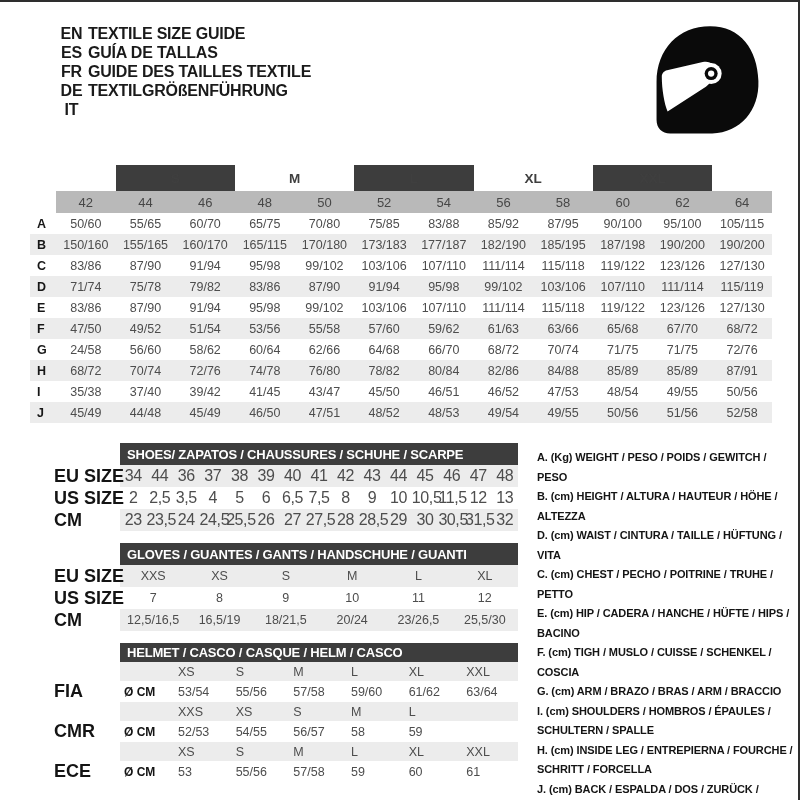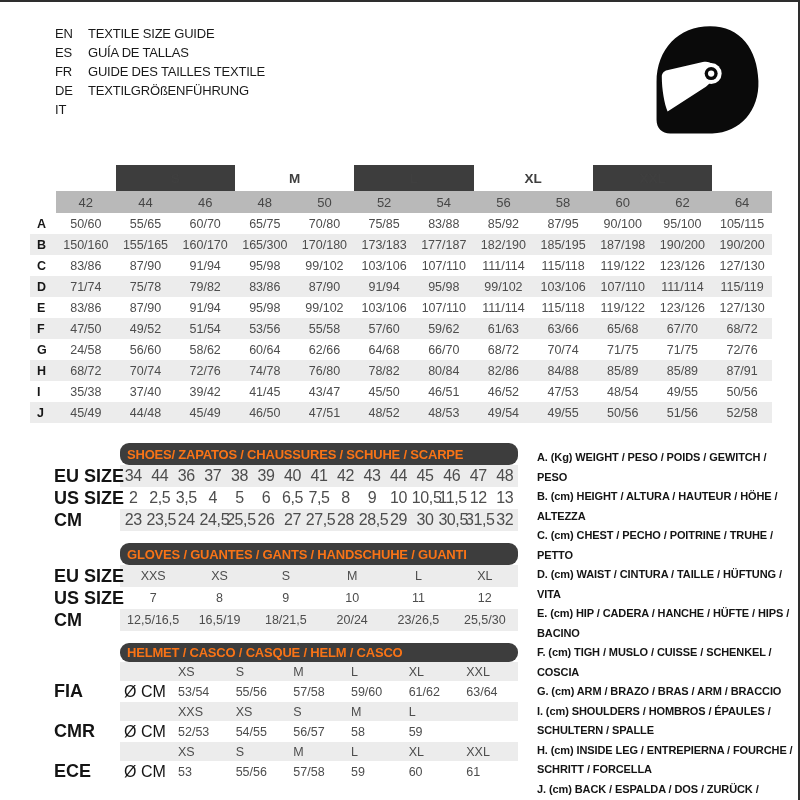--- a/index.html
+++ b/index.html
@@ -3,52 +3,52 @@
 <meta charset="utf-8">
 <style>
   html,body{margin:0;padding:0;background:#fff;}
   .sheet{
     position:relative;width:800px;height:800px;background:#fff;overflow:hidden;
     border-top:2px solid #2e2e2e;border-right:2px solid #2e2e2e;box-sizing:border-box;
     font-family:"Liberation Sans","DejaVu Sans",sans-serif;color:#1a1a1a;
   }
   
   .lang-block{position:absolute;left:55px;top:22px;}
-  .lang-row{display:flex;line-height:19px;font-size:13px;font-weight:normal;letter-spacing:-0.2px;}
+  .lang-row{display:flex;line-height:19px;font-size:16px;font-weight:bold;letter-spacing:-0.2px;text-align:center;}
   .lang-code{width:33px;flex:none;}
   
   .helmet-pic{position:absolute;left:645px;top:20px;width:126px;height:120px;}
   
   table{border-collapse:collapse;table-layout:fixed;}
   .main-table{position:absolute;left:30px;top:163px;width:742px;}
   .main-table td{padding:0;font-size:12.5px;text-align:center;color:#4d4d4d;white-space:nowrap;overflow:visible;}
   .main-table .col-letter{width:26px;}
   .main-table .grp-row td{height:26px;font-size:13.5px;font-weight:bold;color:#3f3f3f;}
   .main-table .grp-box{background:var(--bar-dark);color:#fff;}
   .main-table .band-row td{height:22px;background:var(--band-gray);font-size:13px;color:#474747;}
   .main-table .band-row td.no-band{background:transparent;}
   .main-table tbody td{height:21px;}
   .main-table tbody tr.stripe{background:var(--stripe-gray);}
   .main-table td.letter{font-weight:bold;color:#161616;text-align:left;padding-left:7px;font-size:12.5px;}
   
   .sub-table{position:absolute;left:30px;width:488px;}
   .sub-table td{padding:0;font-size:12.5px;color:#4d4d4d;white-space:nowrap;height:22px;}
   .sub-table .col-label{width:90px;}
   .sub-table td.lbl{font-weight:bold;color:#141414;text-align:left;padding-left:24px;font-size:18px;}
-  .sub-table td.bar{background:var(--bar-dark);color:#f97316;font-weight:bold;font-size:13px;text-align:left;padding-left:7px;letter-spacing:-0.2px;border-radius:9px;}
+  .sub-table td.bar{background:var(--bar-dark);color:#ffffff;font-weight:bold;font-size:13px;text-align:left;padding-left:7px;letter-spacing:-0.2px;}
   .sub-table td.cell{text-align:center;}
   .sub-table td.cell-band{background:var(--stripe-gray);}
   .shoes-table{top:441px;}
   .shoes-table td.cell{font-size:16px;letter-spacing:-0.4px;}
   .gloves-table{top:541px;}
   .helmet-table{top:641px;}
   .helmet-table td{height:19px;}
   .helmet-table .col-unit{width:52px;}
   .helmet-table td.cell{text-align:left;padding-left:6px;}
-  .helmet-table td.unit{font-weight:normal;color:#141414;text-align:left;padding-left:4px;font-size:16px;}
+  .helmet-table td.unit{font-weight:bold;color:#141414;text-align:left;padding-left:4px;font-size:12px;}
   
   .legend{position:absolute;left:537px;top:446px;width:256px;}
   .legend-item{font-size:11px;font-weight:bold;line-height:19.5px;color:#141414;letter-spacing:-0.1px;}
 </style>
 </head>
 <body>
 
 <div class="sheet">
 
   <div class="lang-block">
@@ -139,21 +139,21 @@
           <td>87/95</td>
           <td>90/100</td>
           <td>95/100</td>
           <td>105/115</td>
         </tr>
         <tr class="stripe">
           <td class="letter">B</td>
           <td>150/160</td>
           <td>155/165</td>
           <td>160/170</td>
-          <td>165/300</td>
+          <td>165/115</td>
           <td>170/180</td>
           <td>173/183</td>
           <td>177/187</td>
           <td>182/190</td>
           <td>185/195</td>
           <td>187/198</td>
           <td>190/200</td>
           <td>190/200</td>
         </tr>
         <tr>
@@ -480,22 +480,22 @@
           <td class="cell">59</td>
           <td class="cell">60</td>
           <td class="cell">61</td>
         </tr>
       </tbody>
   </table>
 
   <div class="legend">
       <div class="legend-item">A. (Kg) WEIGHT / PESO / POIDS / GEWITCH / PESO</div>
       <div class="legend-item">B. (cm) HEIGHT / ALTURA / HAUTEUR / HÖHE / ALTEZZA</div>
+      <div class="legend-item">D. (cm) WAIST / CINTURA / TAILLE / HÜFTUNG / VITA</div>
       <div class="legend-item">C. (cm) CHEST / PECHO / POITRINE / TRUHE / PETTO</div>
-      <div class="legend-item">D. (cm) WAIST / CINTURA / TAILLE / HÜFTUNG / VITA</div>
       <div class="legend-item">E. (cm) HIP / CADERA / HANCHE / HÜFTE / HIPS /  BACINO</div>
       <div class="legend-item">F. (cm) TIGH / MUSLO / CUISSE / SCHENKEL / COSCIA</div>
       <div class="legend-item">G. (cm) ARM  / BRAZO / BRAS / ARM / BRACCIO</div>
       <div class="legend-item">I.  (cm) SHOULDERS / HOMBROS / ÉPAULES / SCHULTERN / SPALLE</div>
       <div class="legend-item">H. (cm) INSIDE LEG / ENTREPIERNA / FOURCHE / SCHRITT / FORCELLA</div>
       <div class="legend-item">J. (cm) BACK / ESPALDA / DOS / ZURÜCK / INDIETRO</div>
     </div>
 
 </div>
 

